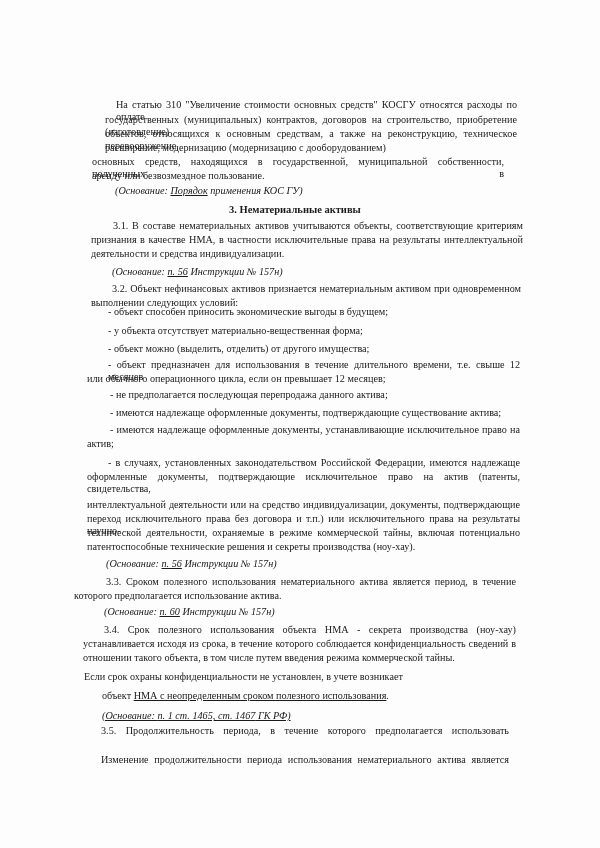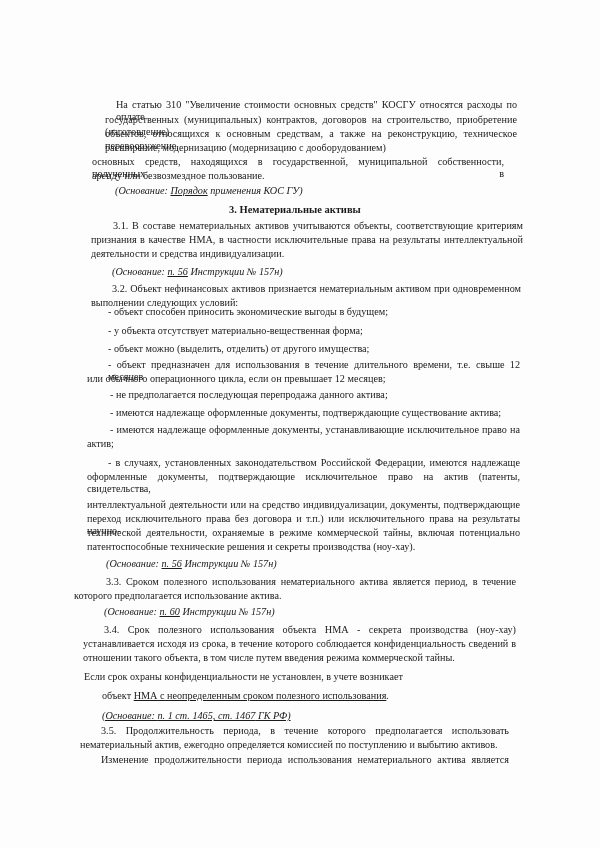--- a/index.html
+++ b/index.html
@@ -58,16 +58,15 @@
   <div class="ln it" style="left:104px; top:606px;"><span>(Основание: </span><span class="u">п. 60</span><span> Инструкции № 157н)</span></div>
 
   <div class="ln j" style="left:104px; top:624px; width:412px;">3.4. Срок полезного использования объекта НМА - секрета производства (ноу-хау)</div>
   <div class="ln j" style="left:83px; top:638px; width:433px;">устанавливается исходя из срока, в течение которого соблюдается конфиденциальность сведений в</div>
   <div class="ln" style="left:83px; top:652px;">отношении такого объекта, в том числе путем введения режима коммерческой тайны.</div>
   <div class="ln" style="left:84px; top:671px;">Если срок охраны конфиденциальности не установлен, в учете возникает</div>
   <div class="ln" style="left:102px; top:690px;"><span>объект </span><span class="u">НМА с неопределенным сроком полезного использования</span><span>.</span></div>
   <div class="ln it" style="left:102px; top:710px;text-decoration:underline;"><span>(Основание: </span><span class="u">п. 1 ст. 1465, ст. 1467</span><span> ГК РФ)</span></div>
 
   <div class="ln j" style="left:101px; top:725px; width:408px;">3.5. Продолжительность периода, в течение которого предполагается использовать</div>
-  <div class="ln" style="left:80px; top:739px;">нематериальный актив, ежегодно определяется комиссией по поступлению и выбытию активов.</div>
   <div class="ln j" style="left:101px; top:754px; width:408px;">Изменение продолжительности периода использования нематериального актива является</div>
 
 </div>
 
 </body></html>

